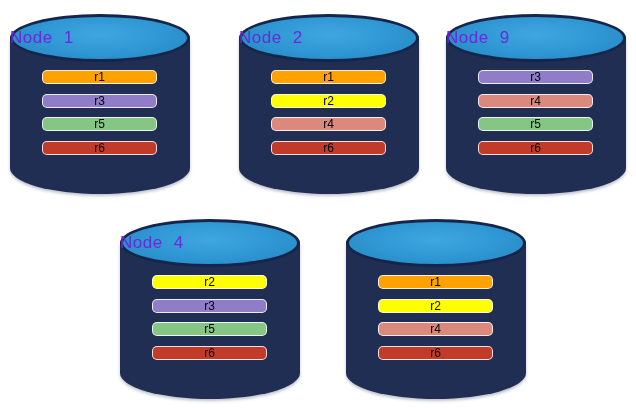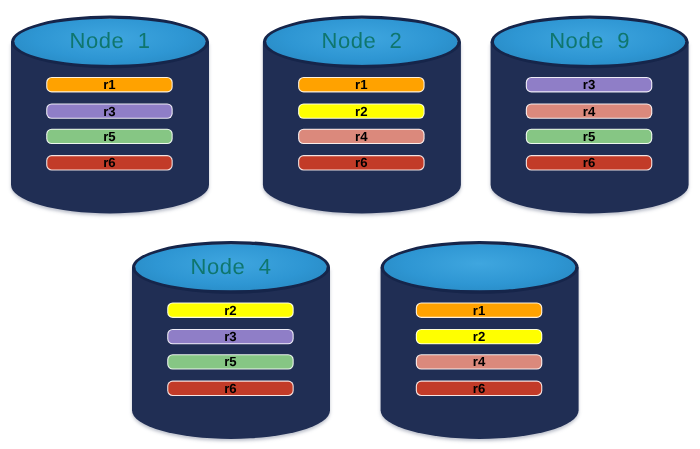--- a/index.html
+++ b/index.html
@@ -43,23 +43,23 @@
     border-radius: 50%;
     background: radial-gradient(ellipse at 50% 42%, #3FA6DF 0%, #2E96D3 55%, #2584BC 100%);
     border: 3px solid #16254A;
     z-index: 2;
   }
   .node-label {
     position: absolute;
     left: 0; top: 0;
     width: 180px; height: 48px;
     line-height: 48px;
-    text-align: center;
-    color: #0f766e;
-    font-size: 20px;
+    text-align: left;
+    color: #6d28d9;
+    font-size: 17px;
     word-spacing: 6px;
     letter-spacing: 0.5px;
     z-index: 3;
     user-select: none;
   }
   .bars {
     position: absolute;
     left: 32px; top: 56px;
     width: 115px;
     display: flex;
@@ -69,21 +69,21 @@
   }
   .bar {
     height: 14px;
     box-sizing: border-box;
     border: 1px solid rgba(255,255,255,0.85);
     border-radius: 5px;
     display: flex;
     align-items: center;
     justify-content: center;
     font-size: 12px;
-    font-weight: bold;
+    font-weight: normal;
     color: #000000;
     line-height: 1;
   }
 </style>
 </head>
 <body>
 
 <div class="canvas">
 
   <div class="node n0">

